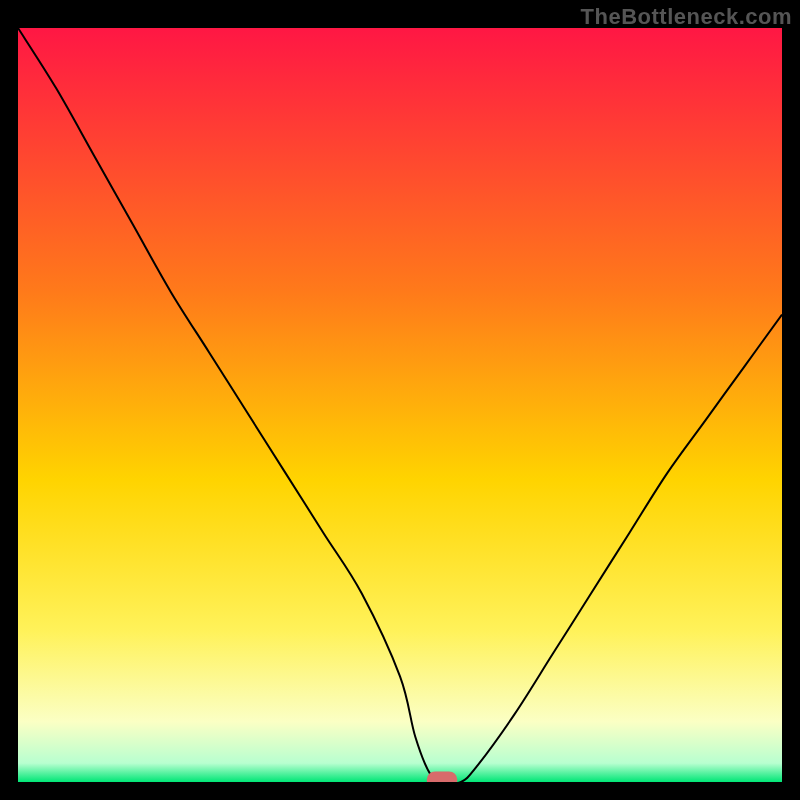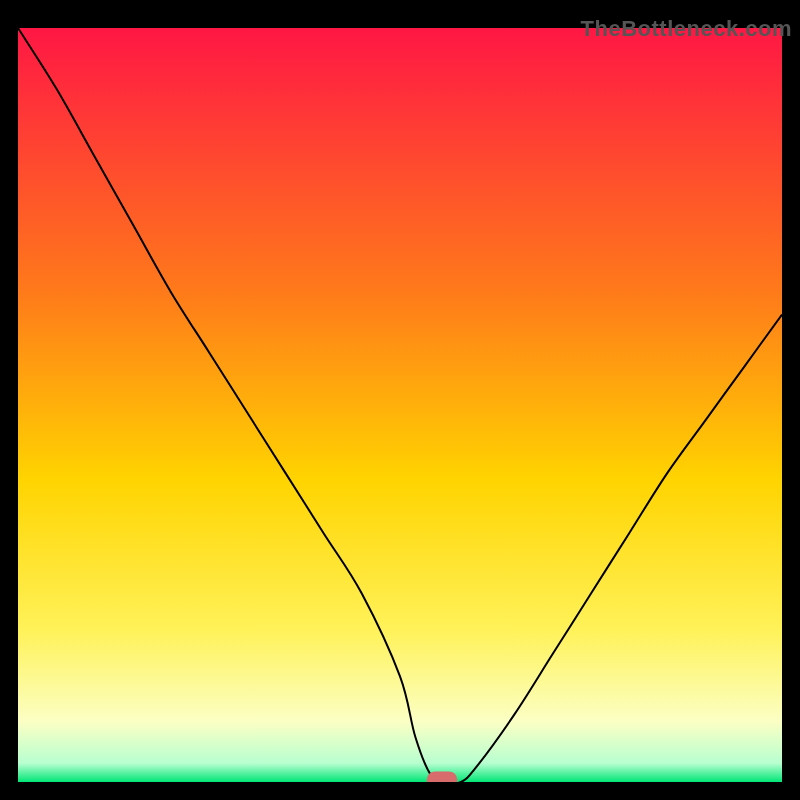--- a/index.html
+++ b/index.html
@@ -12,21 +12,21 @@
     overflow: hidden;
   }
   .frame {
     position: relative;
     width: 800px;
     height: 800px;
     background: #000;
   }
   .attribution {
     position: absolute;
-    top: 16px;
+    top: 4px;
     right: 8px;
     color: #555;
     font-size: 22px;
     font-weight: 600;
     letter-spacing: 0.5px;
     z-index: 10;
   }
   .plot-area {
     position: absolute;
     left: 18px;

